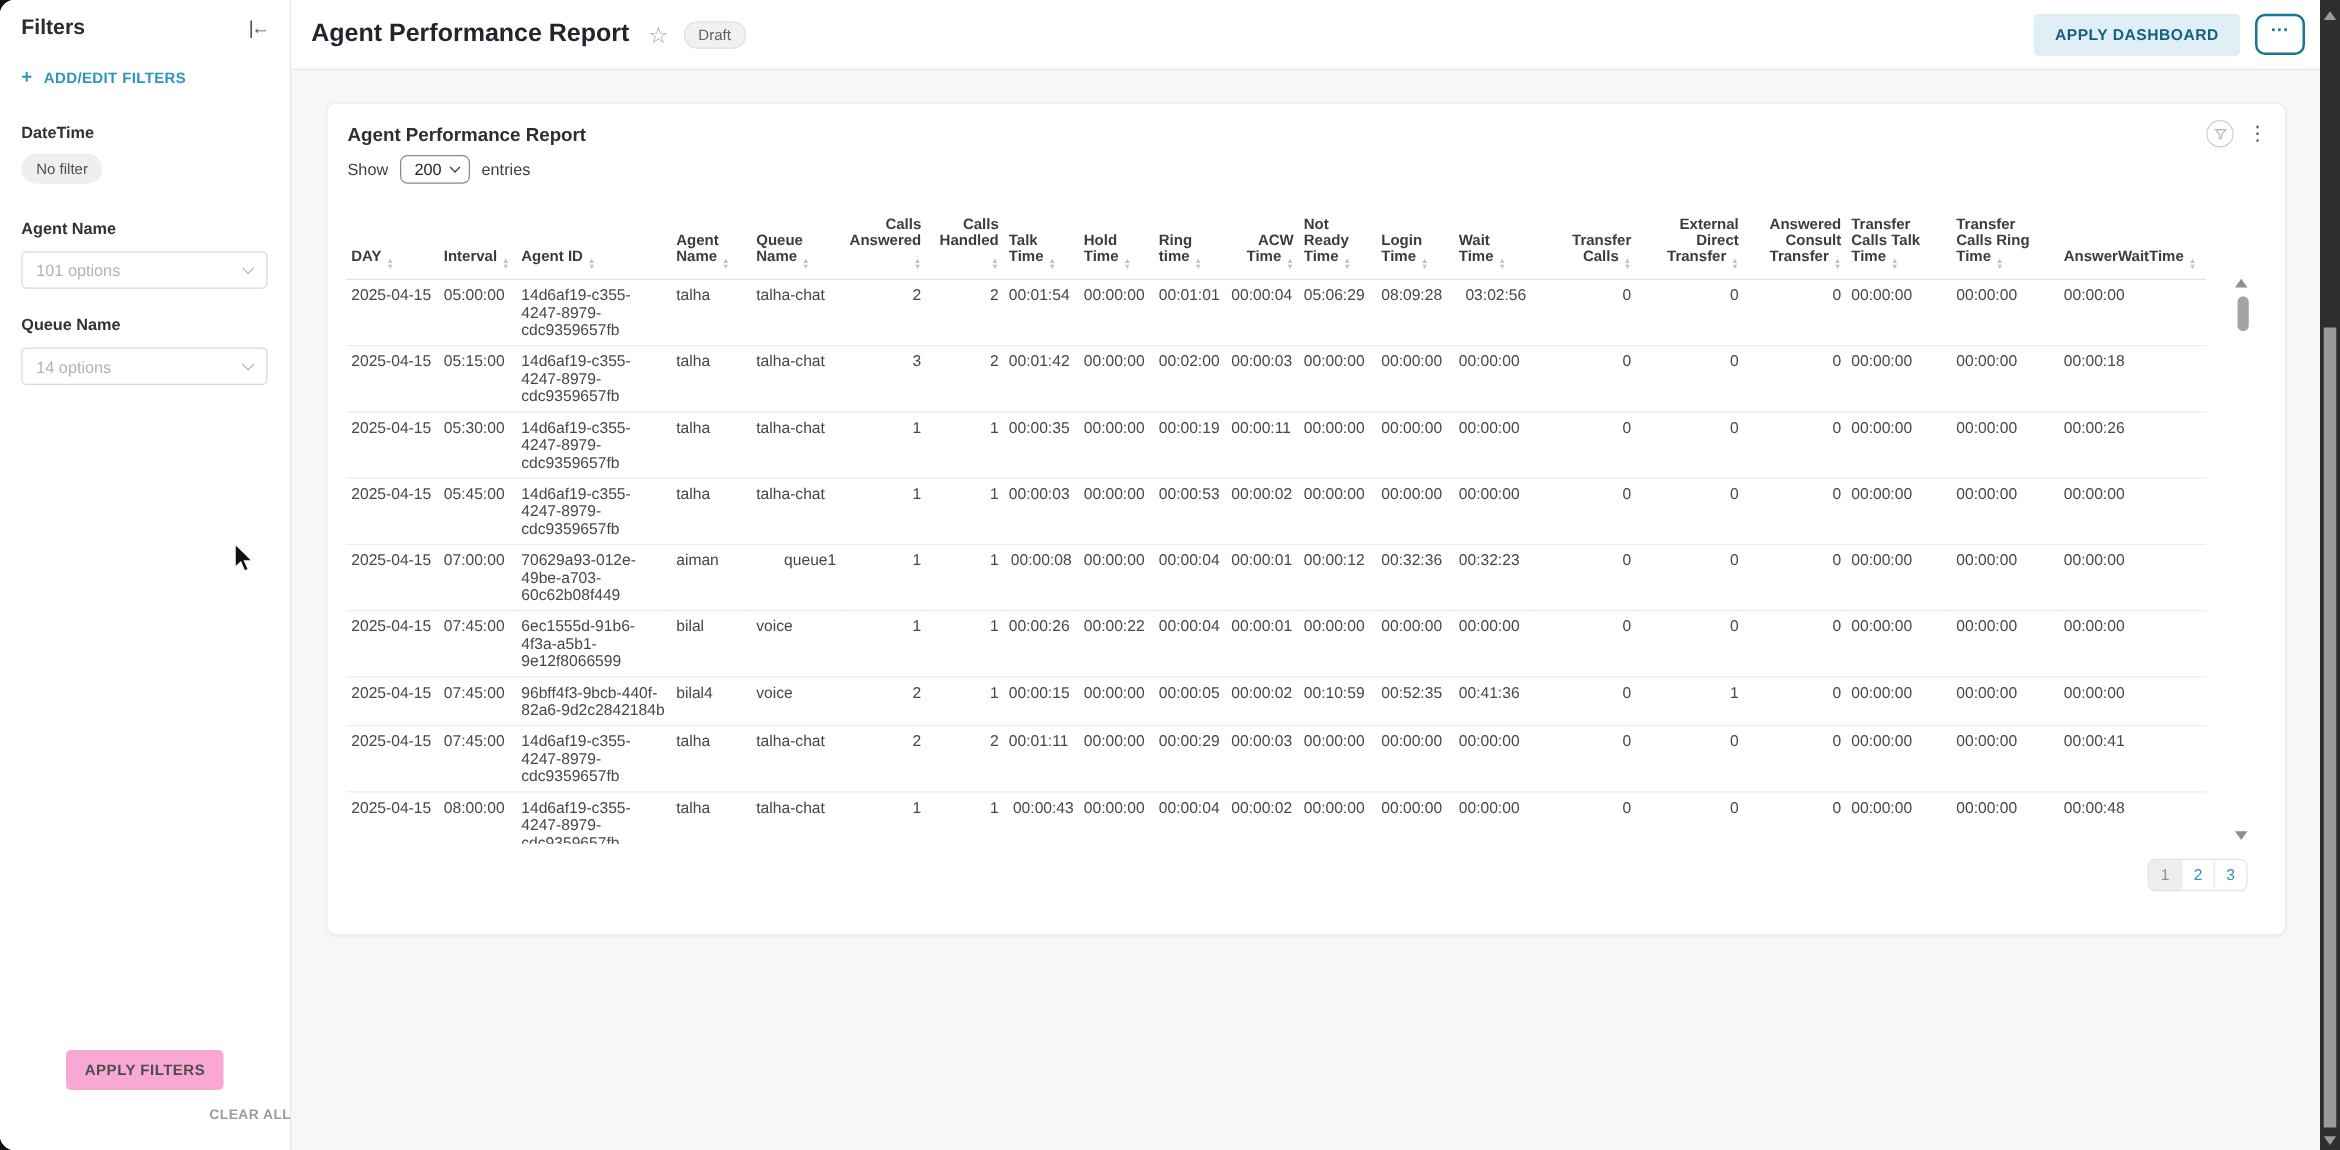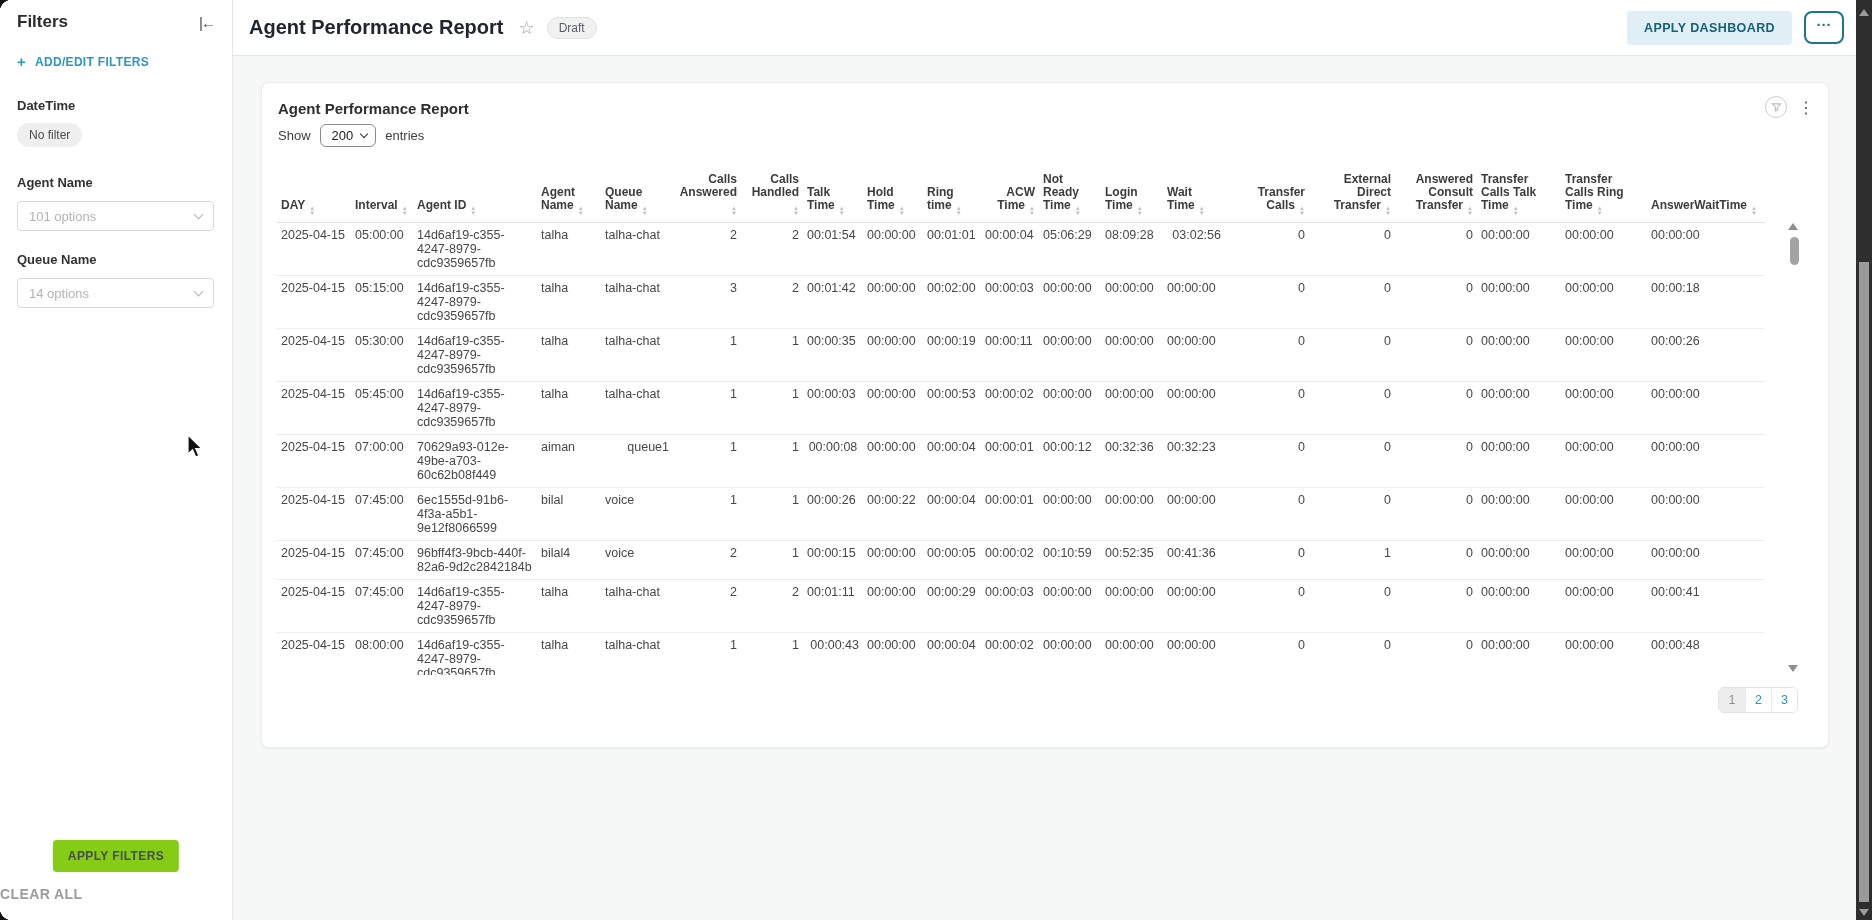--- a/index.html
+++ b/index.html
@@ -11,22 +11,22 @@
   .sidebar-inner { padding:12px 18px 0 17px; }
   .sb-title-row { display:flex; align-items:center; justify-content:space-between; }
   .sb-title { font-size:17px; font-weight:bold; color:#2b2b2b; }
   .collapse-ic { font-size:15px; color:#4a4a4a; cursor:pointer; letter-spacing:-2px; }
   .add-edit { margin-top:21px; display:flex; align-items:center; gap:9px; color:#2a98bd; font-size:12px; font-weight:bold; letter-spacing:.3px; cursor:pointer; }
   .add-edit .plus { font-size:15px; font-weight:bold; }
   .f-label { margin-top:28px; font-size:13px; font-weight:bold; color:#323232; }
   .chip { display:inline-block; margin-top:10px; background:#efefef; border-radius:12px; padding:5px 12px; font-size:12px; color:#4e4e4e; }
   .sb-select { margin-top:11px; height:30px; border:1px solid #d9d9d9; border-radius:4px; display:flex; align-items:center; justify-content:space-between; padding:0 11px; font-size:13px; color:#b3b3b3; background:#fff; cursor:pointer; }
   .chev { width:7px; height:7px; border-right:1.4px solid #b5b5b5; border-bottom:1.4px solid #b5b5b5; transform:rotate(45deg); margin-top:-3px; }
-  .apply-btn { position:absolute; left:50%; transform:translateX(-50%); top:840px; background:#84cc16; border:none; border-radius:4px; padding:9px 15px; font-size:12px; font-weight:bold; color:#4c4c4c; letter-spacing:.4px; white-space:nowrap; font-family:inherit; cursor:pointer; }
-  .clear-all { position:absolute; left:0; width:233px; text-align:left; top:886px; color:#9c9c9c; font-size:14px; font-weight:bold; letter-spacing:.4px; cursor:pointer; }
+  .apply-btn { position:absolute; left:50%; transform:translateX(-50%); top:840px; background:#f9a8d4; border:none; border-radius:4px; padding:9px 15px; font-size:12px; font-weight:bold; color:#4c4c4c; letter-spacing:.4px; white-space:nowrap; font-family:inherit; cursor:pointer; }
+  .clear-all { position:absolute; left:0; width:233px; text-align:right; top:886px; color:#9c9c9c; font-size:11px; font-weight:bold; letter-spacing:.4px; cursor:pointer; }
 
   
   .topbar { position:absolute; left:233px; top:0; width:1623px; height:56px; background:#fff; border-bottom:1px solid #e7e7e7; display:flex; align-items:center; padding:0 12px 0 16px; }
   .page-title { font-size:20px; font-weight:bold; color:#20262e; }
   .star { margin-left:15px; font-size:18px; color:#9e9e9e; cursor:pointer; line-height:1; }
   .draft { margin-left:12px; background:#f1f1f1; border:1px solid #e0e0e0; border-radius:12px; padding:3px 11px; font-size:12px; color:#5a5f66; }
   .tb-right { margin-left:auto; display:flex; align-items:center; gap:12px; }
   .edit-dash { background:#e0eff5; color:#15607a; border:none; border-radius:4px; padding:10px 17px; font-size:12.5px; font-weight:bold; letter-spacing:.4px; font-family:inherit; cursor:pointer; }
   .more-btn { width:40px; height:33px; border:2px solid #1b7492; border-radius:8px; background:#fff; color:#1b7492; font-size:15px; font-weight:bold; display:flex; align-items:center; justify-content:center; cursor:pointer; line-height:0; padding-bottom:6px; }
 

